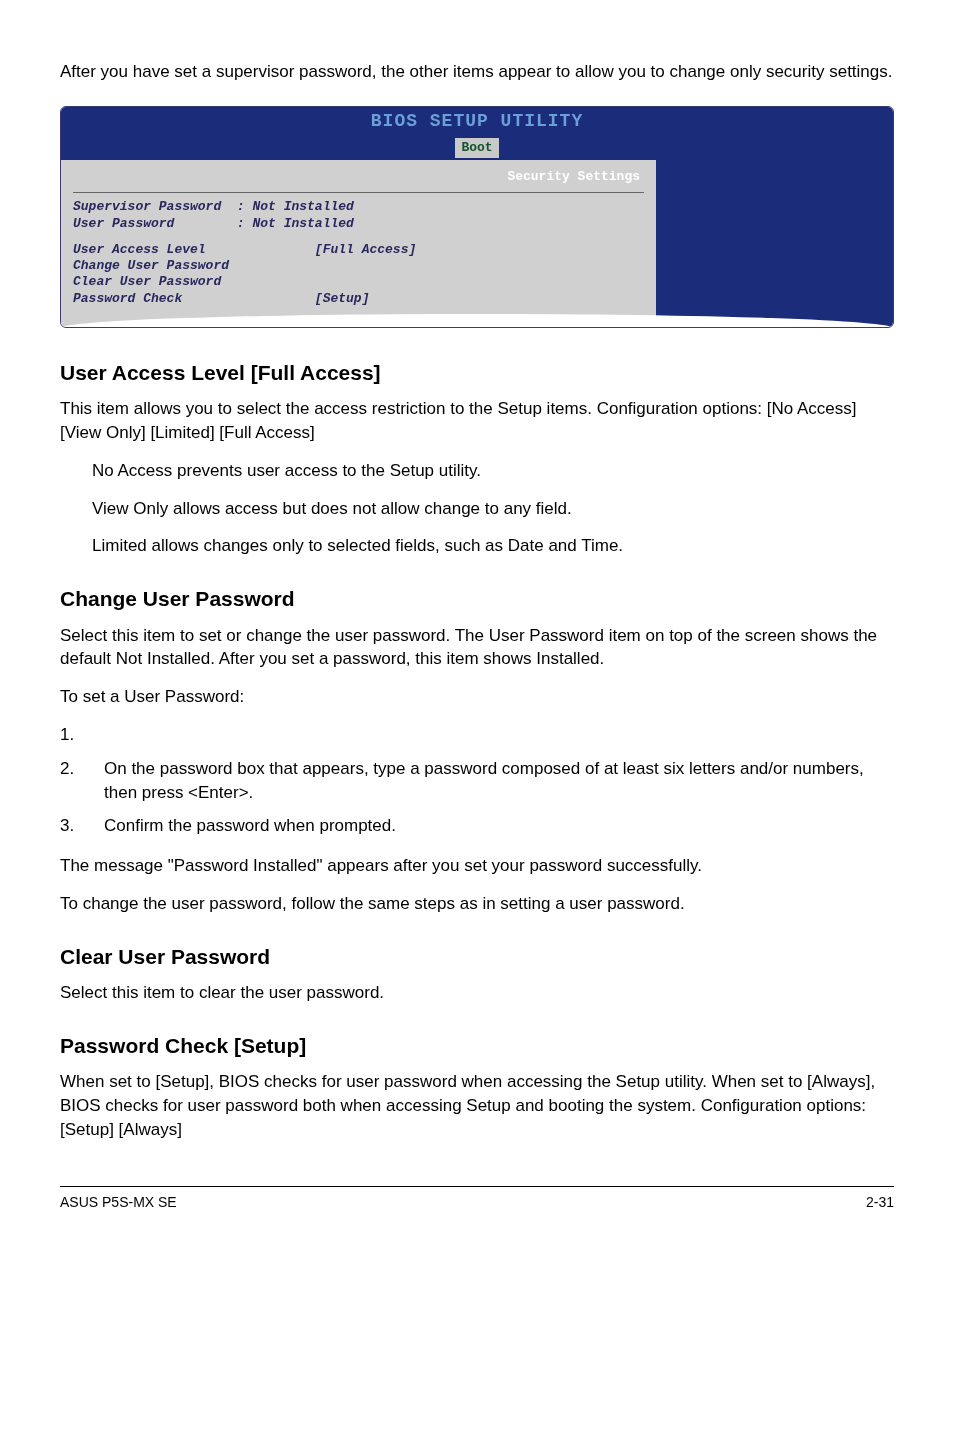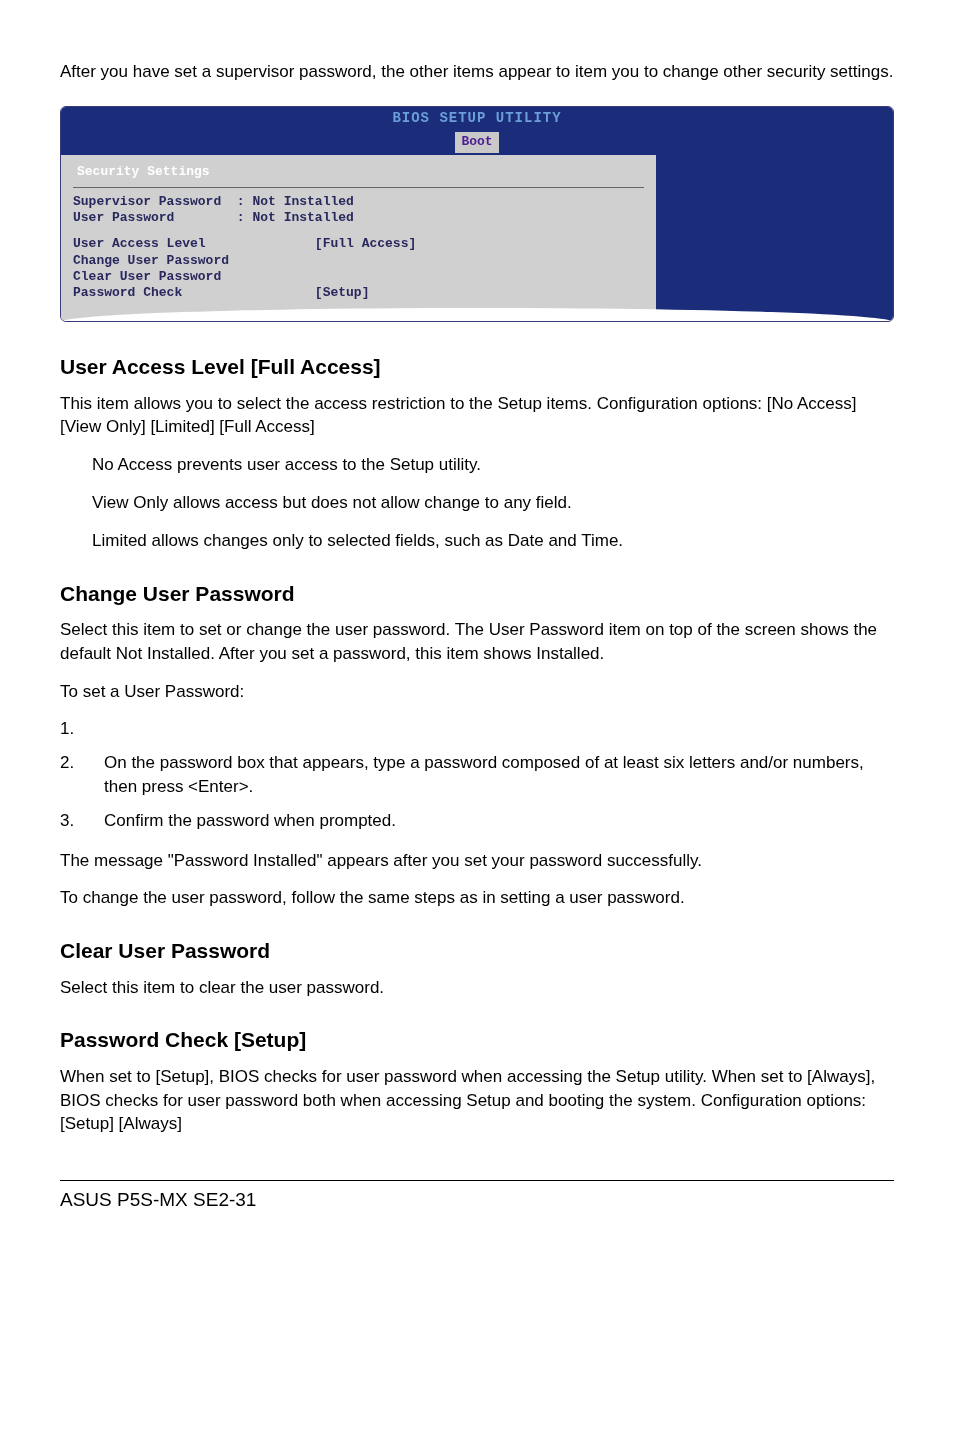--- a/index.html
+++ b/index.html
@@ -24,34 +24,34 @@
       border: 1px solid #3a3a7a;
       border-radius: 6px;
       overflow: hidden;
       margin-bottom: 30px;
       position: relative;
     }
     .bios-header {
       background: #1b2c7a;
       color: #6b9fd8;
       font-family: "Courier New", monospace;
-      font-size: 14px;
+      font-size: 18px;
       font-weight: bold;
       text-align: center;
       padding: 2px 0 0 0;
       letter-spacing: 1px;
     }
     .bios-tab {
       background: #1b2c7a;
       text-align: center;
       padding: 0 0 2px 0;
     }
     .bios-tab span {
       background: #c9c9c9;
-      color: #4c1d95;
+      color: #14532d;
       font-family: "Courier New", monospace;
       font-size: 13px;
       font-weight: bold;
       padding: 1px 6px;
       display: inline-block;
     }
     .bios-body {
       display: flex;
     }
     .bios-left {
@@ -66,29 +66,31 @@
       position: relative;
     }
     .bios-right {
       background: #1b2c7a;
       width: 235px;
     }
     .bios-section-title {
       color: #fff;
       margin-bottom: 4px;
       padding: 2px 4px;
+      text-align: right;
     }
     .bios-hr {
       border: none;
       border-top: 1px solid #666;
       margin: 2px 0 6px 0;
     }
     .bios-line {
       white-space: pre;
       line-height: 1.25;
+      font-style: italic;
     }
     .bios-group {
       margin-top: 10px;
     }
     .bios-curve {
       position: absolute;
       bottom: -1px;
       left: 0;
       right: 0;
       height: 14px;
@@ -122,28 +124,28 @@
     }
     ol.numbered li .num {
       width: 44px;
       flex-shrink: 0;
     }
     .footer {
       border-top: 1px solid #000;
       margin-top: 44px;
       padding-top: 6px;
       display: flex;
-      justify-content: flex-start;
-      font-size: 19px;
+      justify-content: space-between;
+      font-size: 14px;
     }
   </style>
 </head>
 <body>
 
-<p class="intro-text">After you have set a supervisor password, the other items appear to item you to change other security settings.</p>
+<p class="intro-text">After you have set a supervisor password, the other items appear to allow you to change only security settings.</p>
 
 <div class="bios-container">
   <div class="bios-header">BIOS SETUP UTILITY</div>
   <div class="bios-tab">
     <span>Boot</span>
   </div>
   <div class="bios-body">
     <div class="bios-left">
       <div class="bios-section-title">Security Settings</div>
       <hr class="bios-hr">

